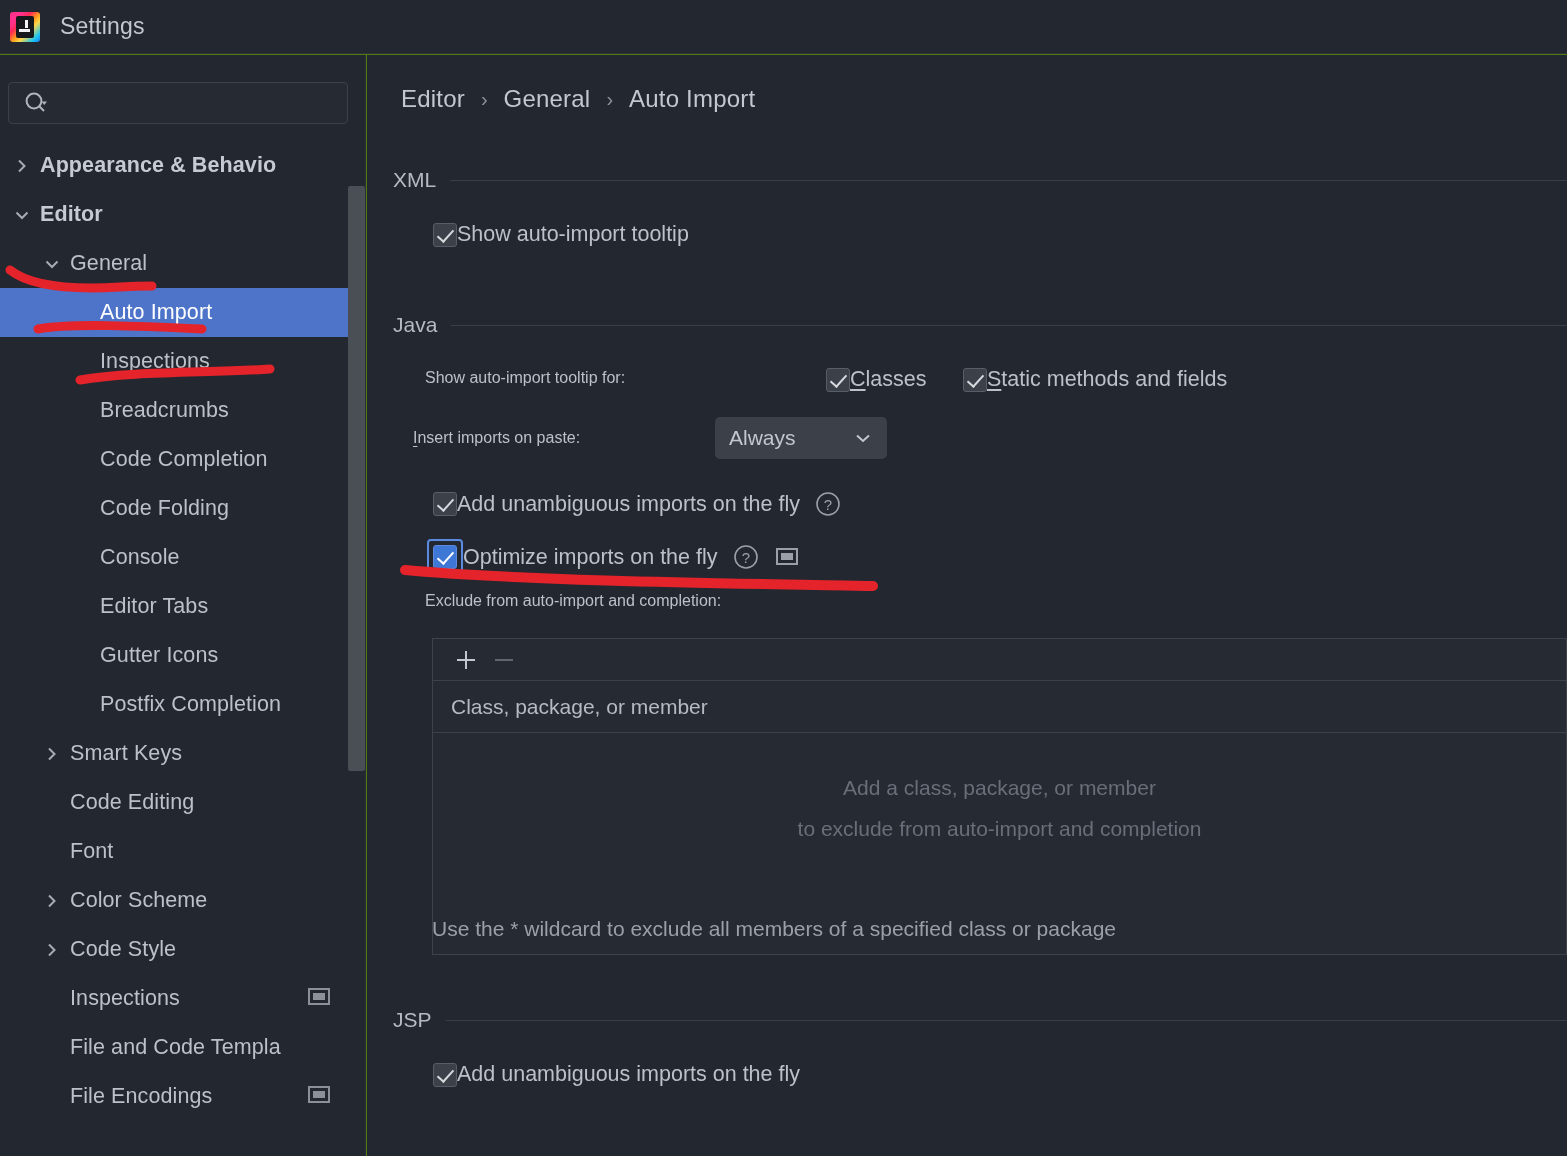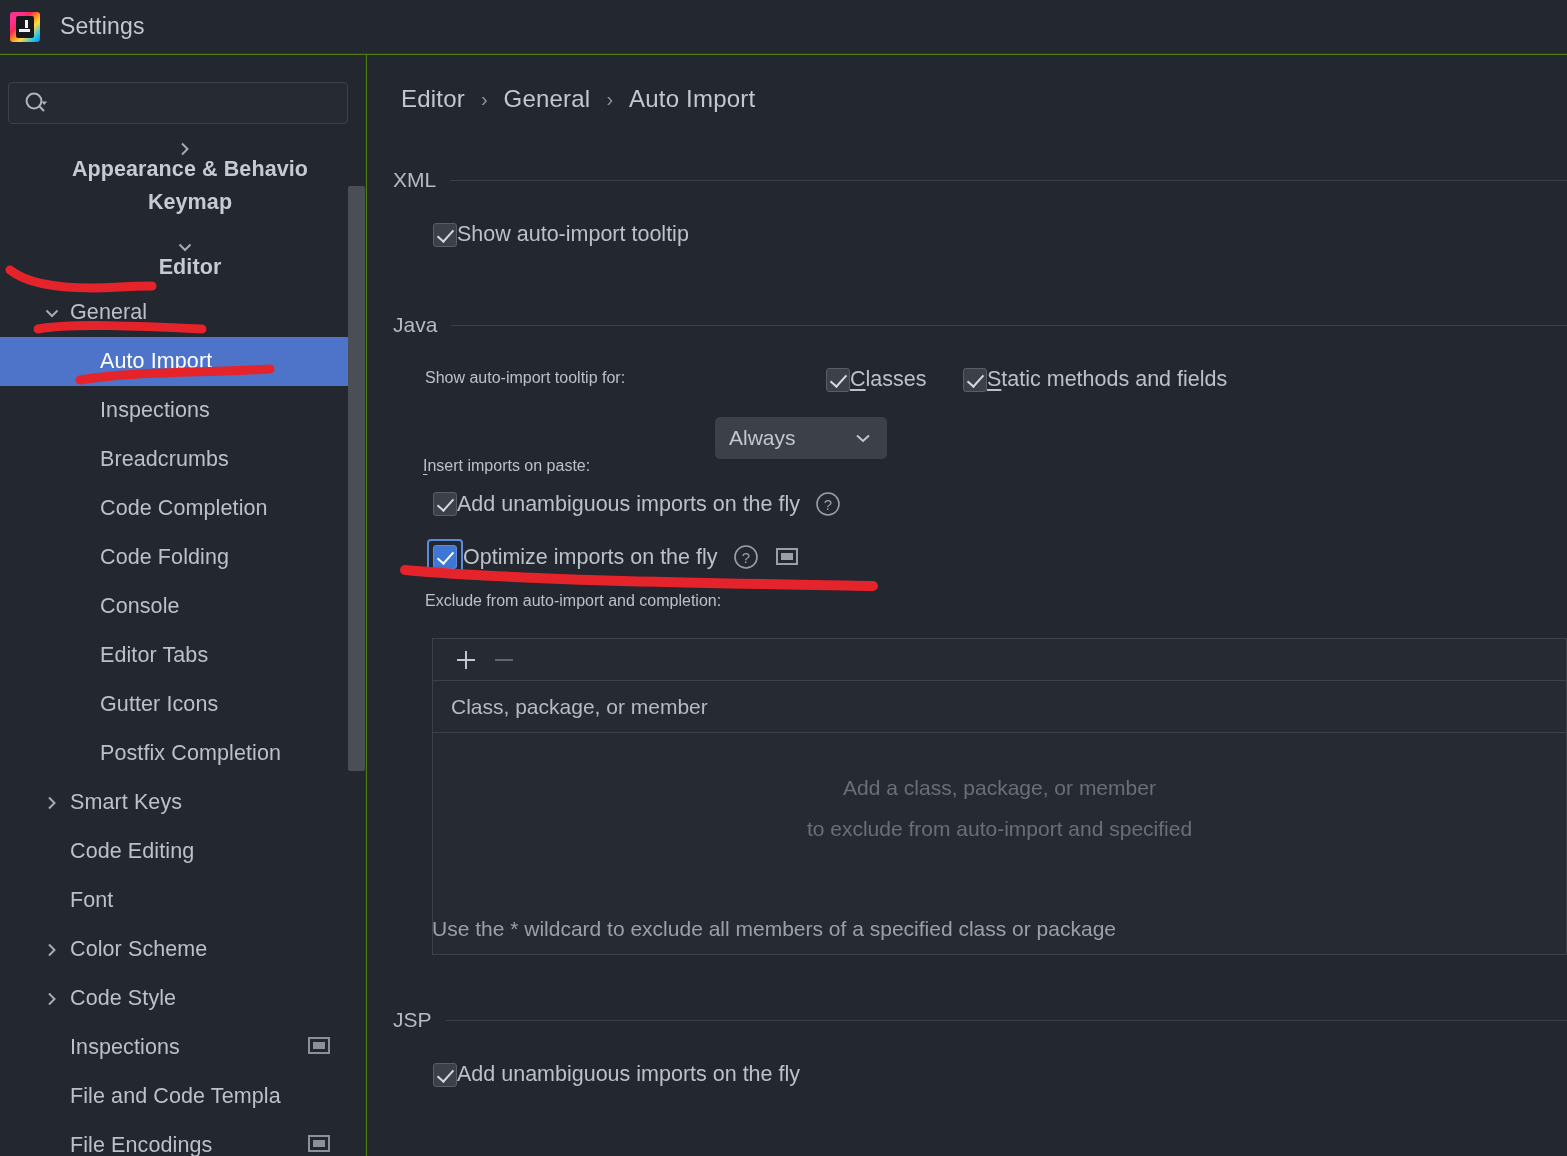--- a/index.html
+++ b/index.html
@@ -115,21 +115,21 @@
     display: flex;
     align-items: center;
     white-space: nowrap;
     overflow: hidden;
   }
   .tree-row .label {
     font-size: 21.5px;
     color: #bcc0c7;
     letter-spacing: 0.1px;
   }
-  .tree-row.lvl0 { padding-left: 14px; flex-direction: column; }
+  .tree-row.lvl0 { padding-left: 14px; }
   .tree-row.lvl1 { padding-left: 44px; }
   .tree-row.lvl2 { padding-left: 74px; }
   .tree-row.bold .label { font-weight: bold; color: #c6cad1; }
   .tree-row.selected { background: #4e74c9; }
   .tree-row.selected .label { color: #ffffff; }
 
   .twisty {
     width: 26px;
     flex: 0 0 auto;
     display: flex;
@@ -376,24 +376,20 @@
     <div class="tree" id="tree">
       <div class="tree-row lvl0 bold">
           <span class="twisty">
             <svg width="16" height="16" viewBox="0 0 16 16">
               <path d="M5 2.5 L10.5 8 L5 13.5" fill="none" stroke="#a7abb3" stroke-width="2"></path>
             </svg>
           </span>
           <span class="label">Appearance &amp; Behavio</span>
         </div>
         <div class="tree-row lvl0 bold">
-          <span class="twisty spacer"></span>
-          <span class="label">Keymap</span>
-        </div>
-        <div class="tree-row lvl0 bold">
           <span class="twisty">
             <svg width="16" height="16" viewBox="0 0 16 16">
               <path d="M2.5 5.5 L8 11 L13.5 5.5" fill="none" stroke="#a7abb3" stroke-width="2"></path>
             </svg>
           </span>
           <span class="label">Editor</span>
         </div>
         <div class="tree-row lvl1">
           <span class="twisty">
             <svg width="16" height="16" viewBox="0 0 16 16">
@@ -526,21 +522,21 @@
     <div class="cb-row" style="left:434px; top:312px;padding-left:25px;">
       <span class="cb checked"></span>
       <span class="cb-label"><span class="mnem">C</span>lasses</span>
     </div>
 
     <div class="cb-row" style="left:596px; top:312px;">
       <span class="cb checked"></span>
       <span class="cb-label"><span class="mnem">S</span>tatic methods and fields</span>
     </div>
 
-    <div class="field-label" style="left:56px; top:374px;margin-top:28px;"><span class="mnem">I</span>nsert imports on paste:</div>
+    <div class="field-label" style="left:46px; top:374px;"><span class="mnem">I</span>nsert imports on paste:</div>
 
     <div class="combo" style="left:348px; top:362px;">
       <span class="combo-value">Always</span>
       <span class="combo-arrow">
         <svg width="20" height="20" viewBox="0 0 20 20">
           <path d="M4 7.5 L10 13 L16 7.5" fill="none" stroke="#c3c7ce" stroke-width="2"></path>
         </svg>
       </span>
     </div>
 
@@ -589,21 +585,21 @@
             <line x1="4" y1="13" x2="22" y2="13" stroke="#60656e" stroke-width="2"></line>
           </svg>
         </span>
       </div>
       <div class="table-header">
         <span class="table-header-cell">Class, package, or member</span>
       </div>
       <div class="table-body">
         <div class="empty-state">
           <div>Add a class, package, or member</div>
-          <div>to exclude from auto-import and specified</div>
+          <div>to exclude from auto-import and completion</div>
         </div>
       </div>
     </div>
 
     <div class="hint-text" style="left:65px; top:862px;">Use the * wildcard to exclude all members of a specified class or package</div>
 
     <div class="group" style="top:953px;">
       <span class="group-title">JSP</span>
       <span class="group-line"></span>
     </div>

